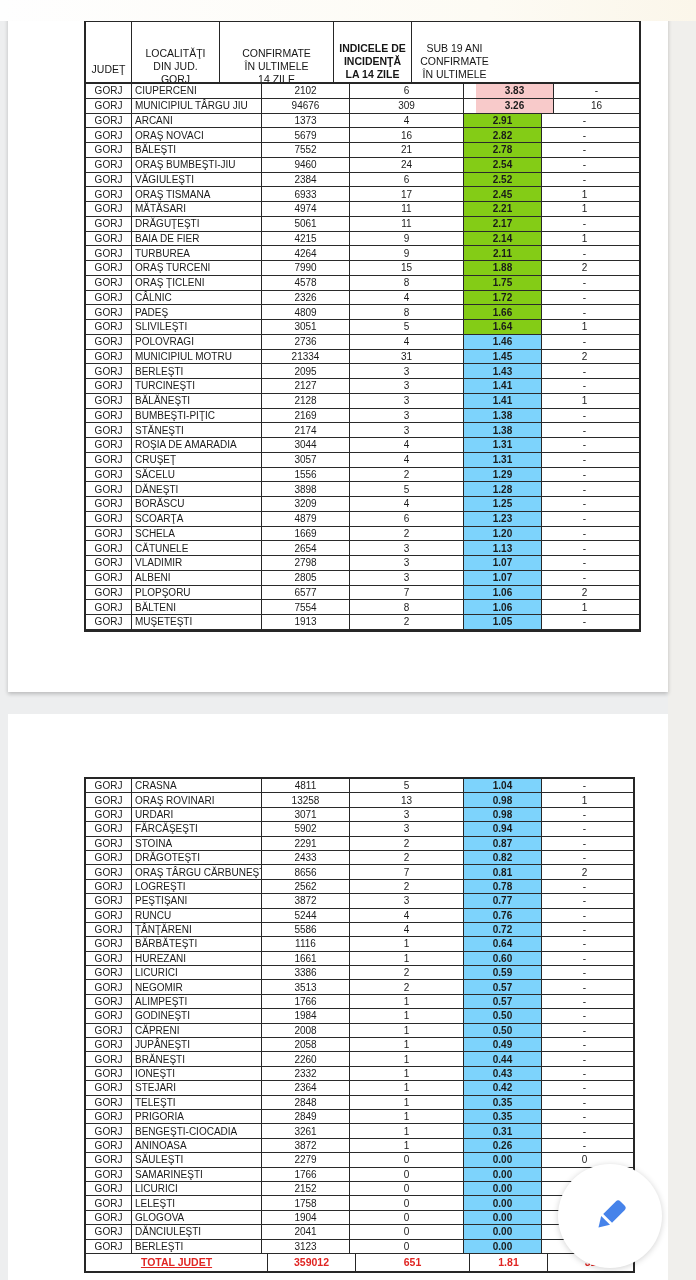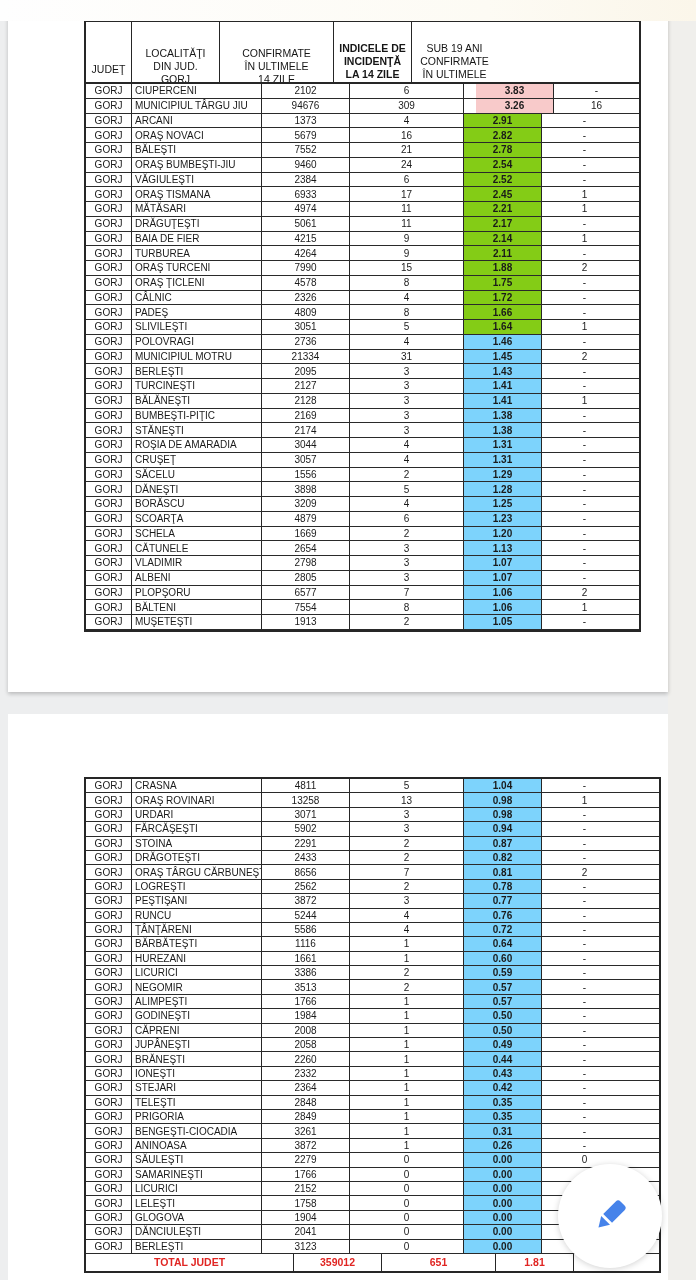--- a/index.html
+++ b/index.html
@@ -65,21 +65,21 @@
   .c-conf  { width: 114px; }
   .c-inc   { width: 78px; font-weight: bold; }
   .c-sub   { width: 85px; border-right: none; }
   .pink   { background: #f8caca; margin-left: 12px; }
   .yellow { background: #84cc16; }
   .green  { background: #7dd3fc; }
   .t1 .tr { --rh: 14.75px; }
   .t2 .tr { --rh: 14.4px; }
   .total { display: flex; height: 17px; background: #fff; }
   .total .td { color: #e02522; font-weight: bold; font-size: 10.5px; }
-  .c-totlabel { width: 208px; }
+  .c-totlabel { width: 182px; text-decoration: underline; }
   .fab {
     position: absolute; left: 558px; top: 1164px;
     width: 104px; height: 104px; border-radius: 50%;
     background: #ffffff; border: none;
     box-shadow: 0 1px 6px rgba(0,0,0,.18);
     z-index: 10;
     display: flex; align-items: center; justify-content: center;
     cursor: pointer;
   }
 </style>

